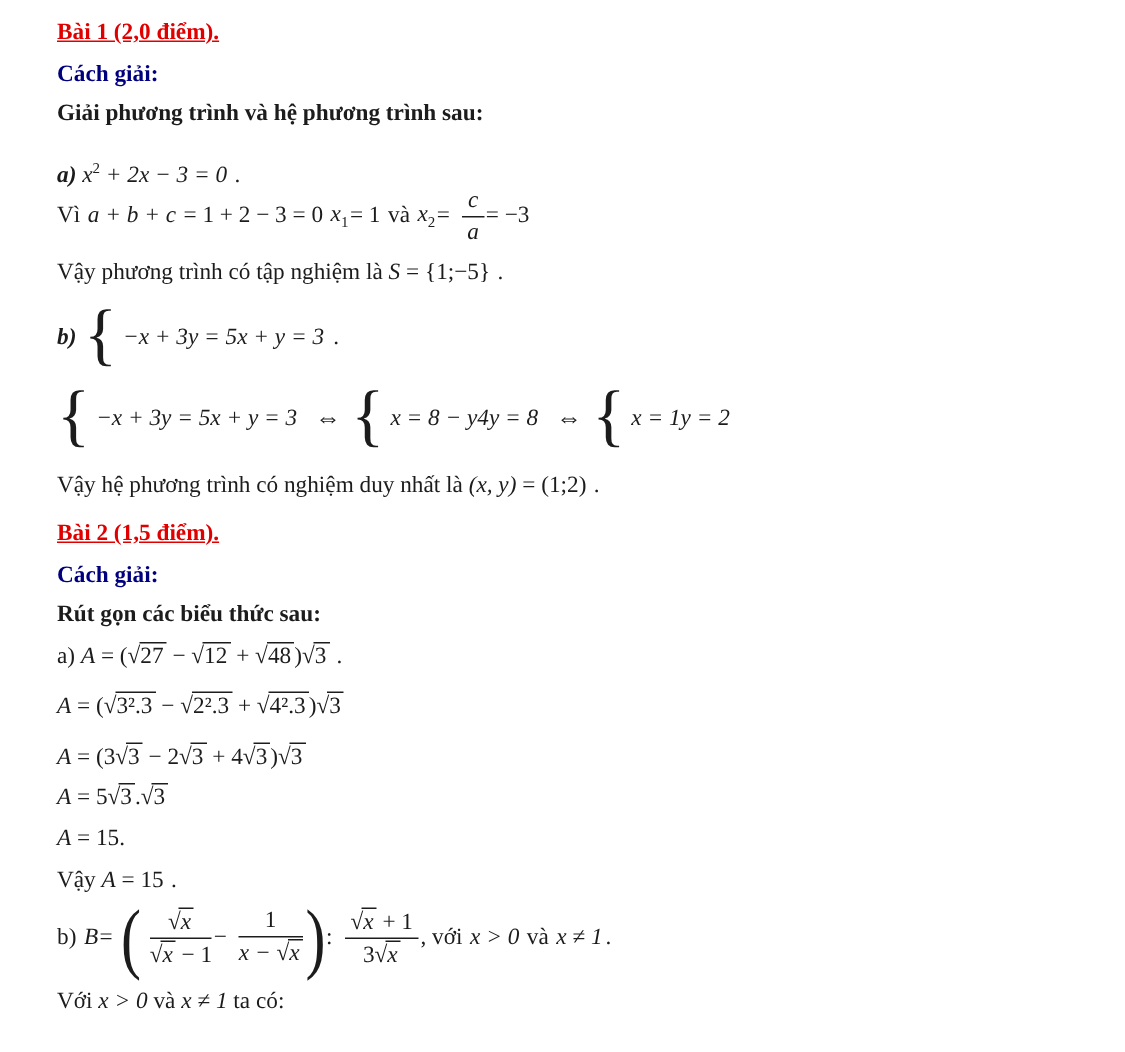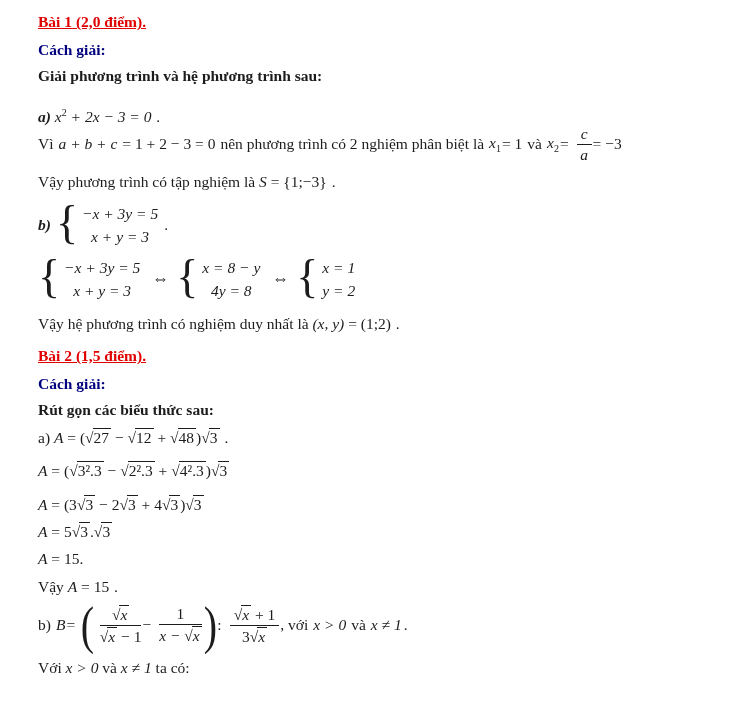--- a/index.html
+++ b/index.html
@@ -50,21 +50,21 @@
     margin: 0 3px;
   }
   .frac .num { display: block; border-bottom: 1.3px solid currentColor; padding: 0 4px 1px; }
   .frac .den { display: block; padding-top: 1px; }
   
   .sys { display: inline-flex; align-items: center; }
   .sys .brace {
     font-size: 46px; line-height: 0.9; font-weight: 400;
     margin-right: 4px; transform: translateY(-2px);
   }
-  .sys .rows { display: flex; flex-direction: column; align-items: center; row-gap: 3px; }
+  .sys .rows { display: flex; flex-direction: row; align-items: center; row-gap: 3px; }
   .sys .row { font-style: italic; font-size: 15.5px; }
   .arrow { font-size: 17px; margin: 0 7px; }
   
   .bigp {
     display: inline-block;
     font-size: 50px; font-weight: 300; line-height: 0;
     transform: scale(0.8, 1.05);
     margin: 0 -1px;
   }
   .period { margin-left: 1px; }
@@ -82,37 +82,36 @@
   <span class="lbl">a)</span>
   <span class="m">x</span><sup>2</sup>
   <span class="m">+ 2x − 3 = 0</span>
   <span class="period">.</span>
 </div>
 
 <div class="line flexline" style="top:124px; height:40px">
   <span>Vì</span>
   <span class="m">a + b + c</span>
   <span>= 1 + 2 − 3 = 0</span>
-  <span>nên phương trình có 2 nghiệm phân biệt là</span>
   <span class="tight"><span class="m">x</span><sub>1</sub></span>
   <span>= 1</span>
   <span>và</span>
   <span class="tight"><span class="m">x</span><sub>2</sub></span>
   <span>=</span>
   <span class="frac tight">
     <span class="num m">c</span>
     <span class="den m">a</span>
   </span>
   <span>= −3</span>
 </div>
 
 <div class="line" style="top:172px">
   <span>Vậy phương trình có tập nghiệm là</span>
   <span class="m">S</span>
-  <span>= {1;−3}</span>
+  <span>= {1;−5}</span>
   <span class="period">.</span>
 </div>
 
 <div class="line flexline" style="top:200px; height:50px">
   <span class="lbl">b)</span>
   <span class="sys">
     <span class="brace">{</span>
     <span class="rows">
       <span class="row">−x + 3y = 5</span>
       <span class="row">x + y = 3</span>

